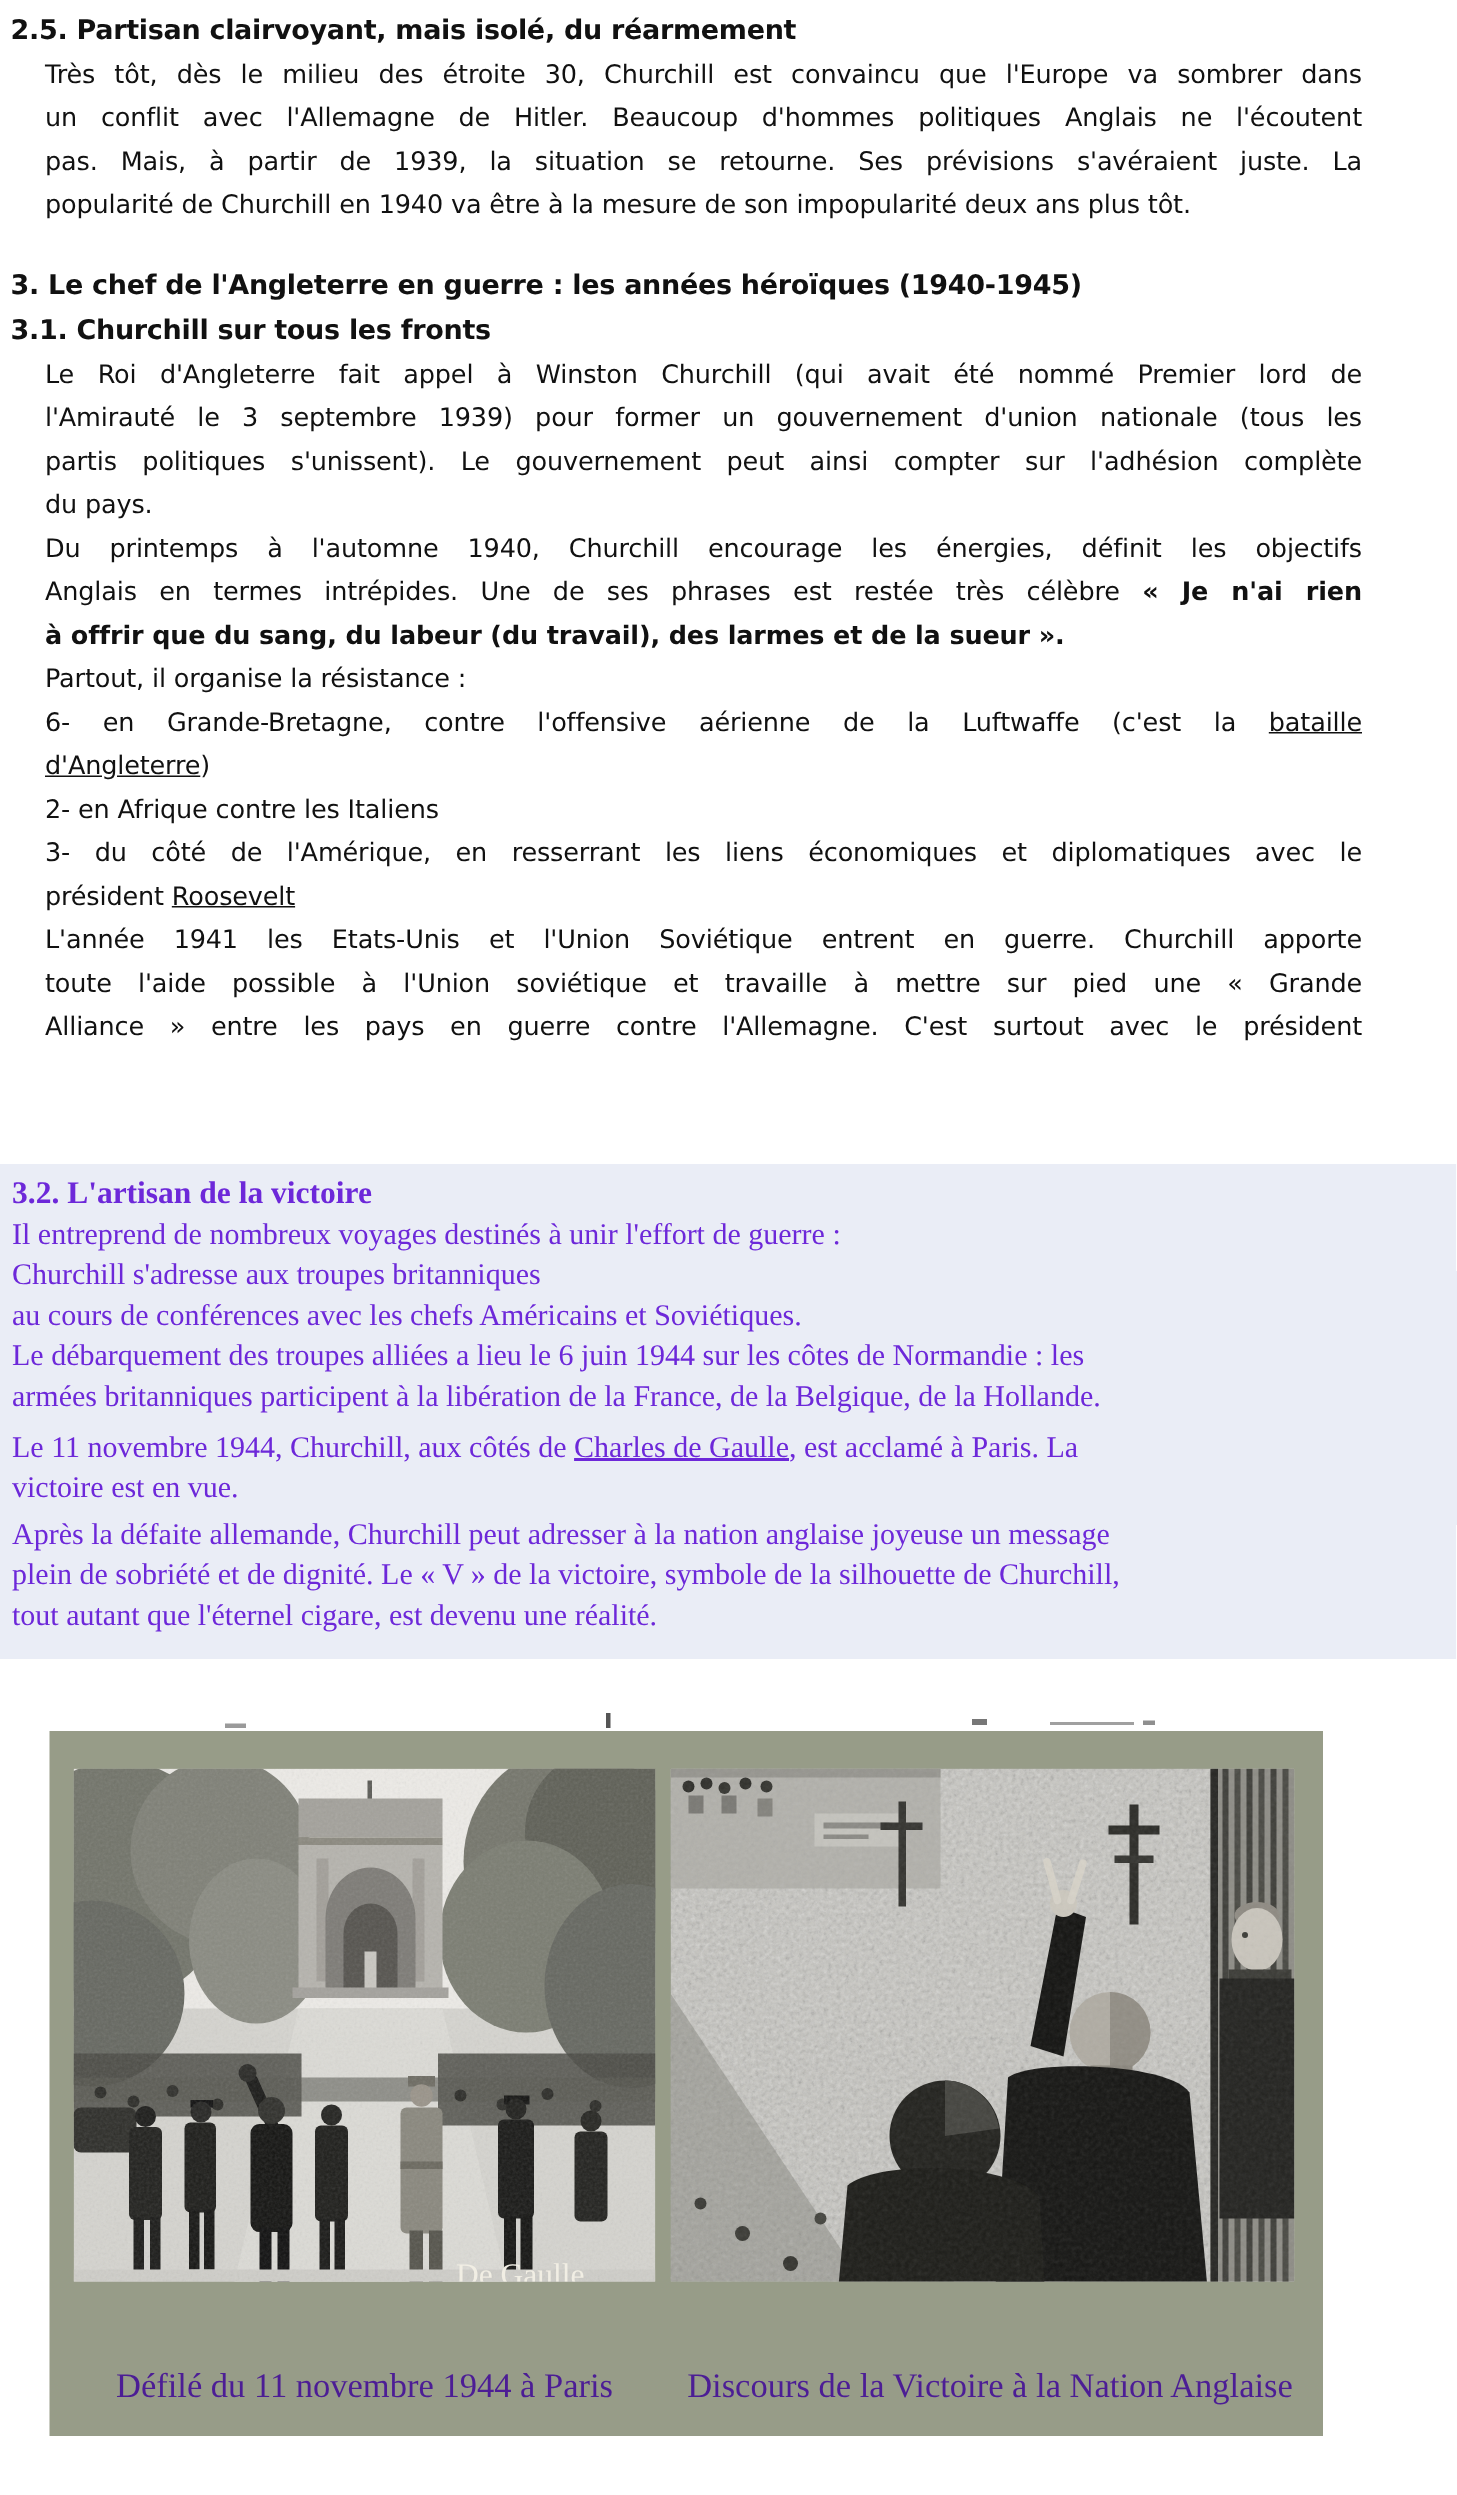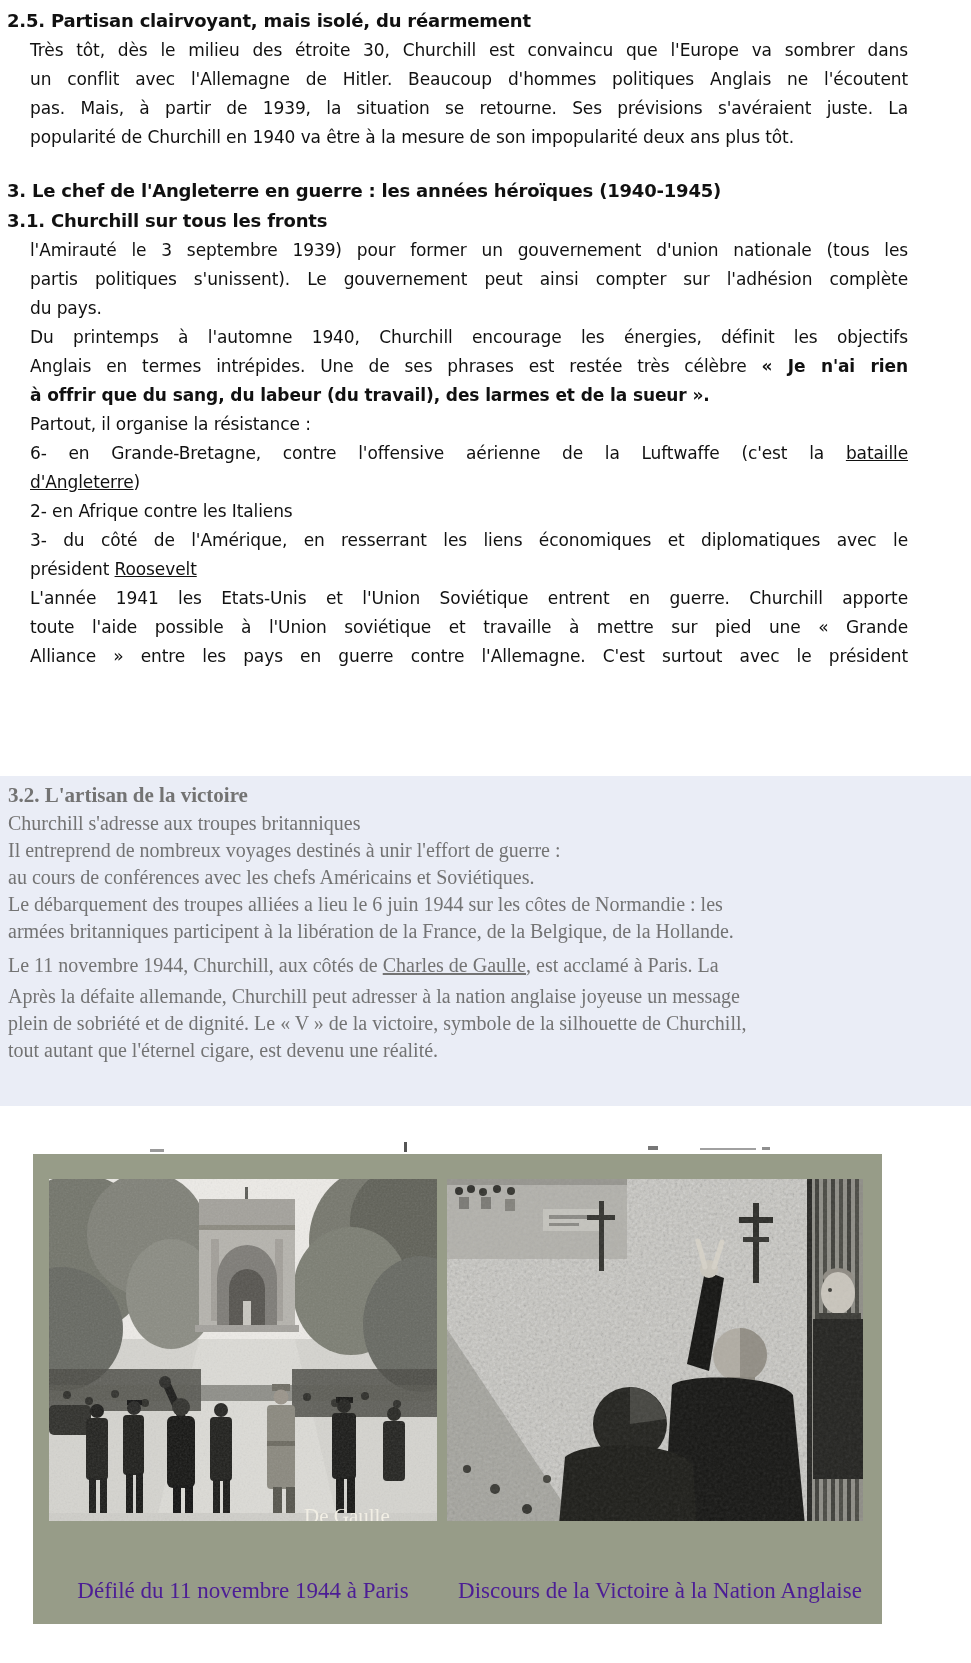--- a/index.html
+++ b/index.html
@@ -13,21 +13,21 @@
   .sp{margin-top:24px;}
   .body-ind{margin-left:23px;width:878px;}
   .ln{font-size:17px;line-height:29px;letter-spacing:-0.1px;}
   .ln.j{text-align:justify;text-align-last:justify;}
   .ln.l{text-align:left;}
   .b{font-weight:bold;}
   .u{text-decoration:underline;}
 
   
   .blue{position:absolute;left:0;top:776px;width:971px;height:330px;background:#eaedf6;
-        font-family:"Liberation Serif","DejaVu Serif",serif;color:#737373;
+        font-family:"Liberation Serif","DejaVu Serif",serif;color:#6d28d9;
         padding:5px 18px 0 8px;box-sizing:border-box;}
   .blue .h32{font-size:21px;font-weight:bold;line-height:29px;}
   .bl{font-size:20px;line-height:27px;}
   .g1{margin-top:7px;}
   .g2{margin-top:4px;}
 
   
   .rem{position:absolute;background:#8a8a8a;}
   .r1{left:150px;top:1149px;width:14px;height:3px;background:#9a9a9a;}
   .r2{left:404px;top:1142px;width:3px;height:10px;background:#555;}
@@ -62,20 +62,21 @@
       <div class="ln j">Très tôt, dès le milieu des étroite 30, Churchill est convaincu que l'Europe va sombrer dans</div>
       <div class="ln j">un conflit avec l'Allemagne de Hitler. Beaucoup d'hommes politiques Anglais ne l'écoutent</div>
       <div class="ln j">pas. Mais, à partir de 1939, la situation se retourne. Ses prévisions s'avéraient juste. La</div>
       <div class="ln l">popularité de Churchill en 1940 va être à la mesure de son impopularité deux ans plus tôt.</div>
     </div>
 
     <div class="h hw sp">3. Le chef de l'Angleterre en guerre : les années héroïques (1940-1945)</div>
     <div class="h hw">3.1. Churchill sur tous les fronts</div>
 
     <div class="body-ind">
+      <div class="ln j">Le Roi d'Angleterre  fait appel à Winston Churchill (qui avait été nommé Premier lord de</div>
       <div class="ln j">l'Amirauté le 3 septembre 1939) pour former un gouvernement d'union nationale (tous les</div>
       <div class="ln j">partis politiques s'unissent). Le gouvernement peut ainsi compter sur l'adhésion complète</div>
       <div class="ln l">du pays.</div>
 
       <div class="ln j">Du printemps à l'automne 1940, Churchill encourage les énergies, définit les objectifs</div>
       <div class="ln j"><span>Anglais  en termes intrépides. Une de ses phrases est restée très célèbre  </span><span class="b">« Je n'ai rien</span></div>
       <div class="ln l b">à offrir que du sang, du labeur (du travail),  des larmes et de la sueur ».</div>
 
       <div class="ln l">Partout, il organise la résistance :</div>
 
@@ -86,26 +87,27 @@
       <div class="ln l"><span>président </span><span class="u">Roosevelt</span></div>
 
       <div class="ln j">L'année 1941 les Etats-Unis et l'Union Soviétique entrent en guerre.  Churchill apporte</div>
       <div class="ln j">toute l'aide possible à l'Union soviétique et travaille à mettre sur pied une « Grande</div>
       <div class="ln j">Alliance » entre les pays en guerre contre l'Allemagne. C'est surtout avec le président</div>
     </div>
   </section>
 
   <section class="blue">
     <div class="h32">3.2. L'artisan de la victoire</div>
+    <div class="bl">Il entreprend de nombreux voyages destinés à unir l'effort de guerre :</div>
     <div class="bl">Churchill s'adresse aux troupes britanniques</div>
-    <div class="bl">Il entreprend de nombreux voyages destinés à unir l'effort de guerre :</div>
     <div class="bl">au cours de conférences avec les chefs Américains et Soviétiques.</div>
     <div class="bl">Le débarquement des troupes alliées a lieu le 6 juin 1944 sur les côtes de Normandie : les</div>
     <div class="bl">armées britanniques participent à la libération de la France, de la Belgique, de la Hollande.</div>
     <div class="bl g1"><span>Le 11 novembre 1944, Churchill, aux côtés de </span><span class="u">Charles de Gaulle</span><span>, est acclamé à Paris. La</span></div>
+    <div class="bl">victoire est en vue.</div>
     <div class="bl g2">Après la défaite allemande, Churchill peut adresser à la nation anglaise joyeuse un message</div>
     <div class="bl">plein de sobriété et de dignité. Le « V » de la victoire, symbole de la silhouette de Churchill,</div>
     <div class="bl">tout autant que l'éternel cigare, est devenu une réalité.</div>
   </section>
 
   <div class="rem r1"></div>
   <div class="rem r2"></div>
   <div class="rem r3"></div>
   <div class="rem r4"></div>
   <div class="rem r5"></div>

